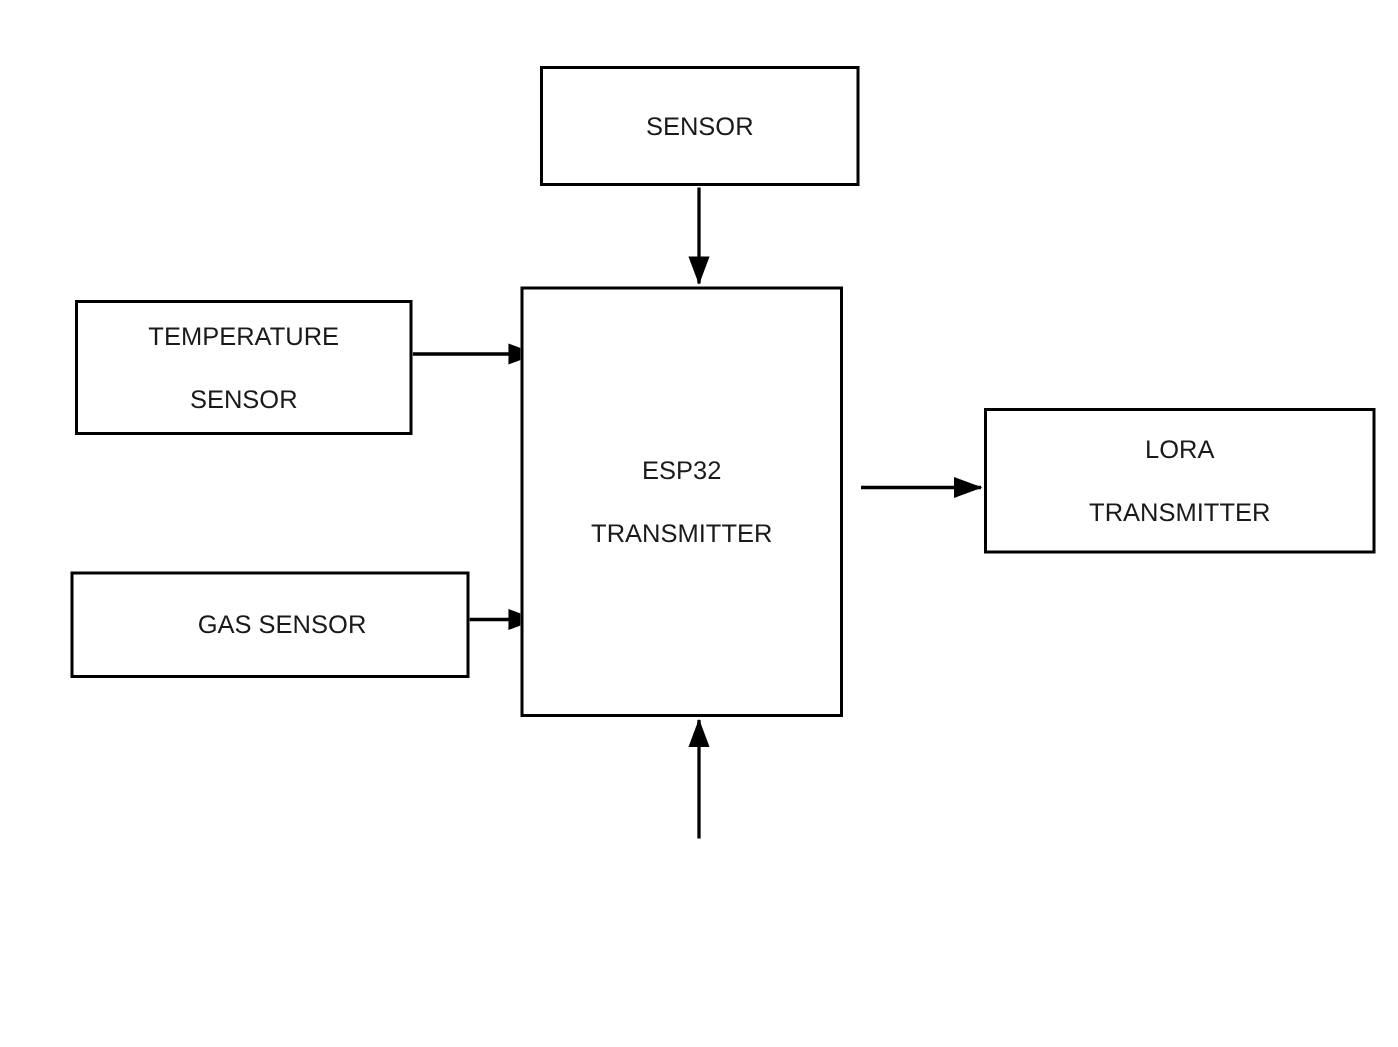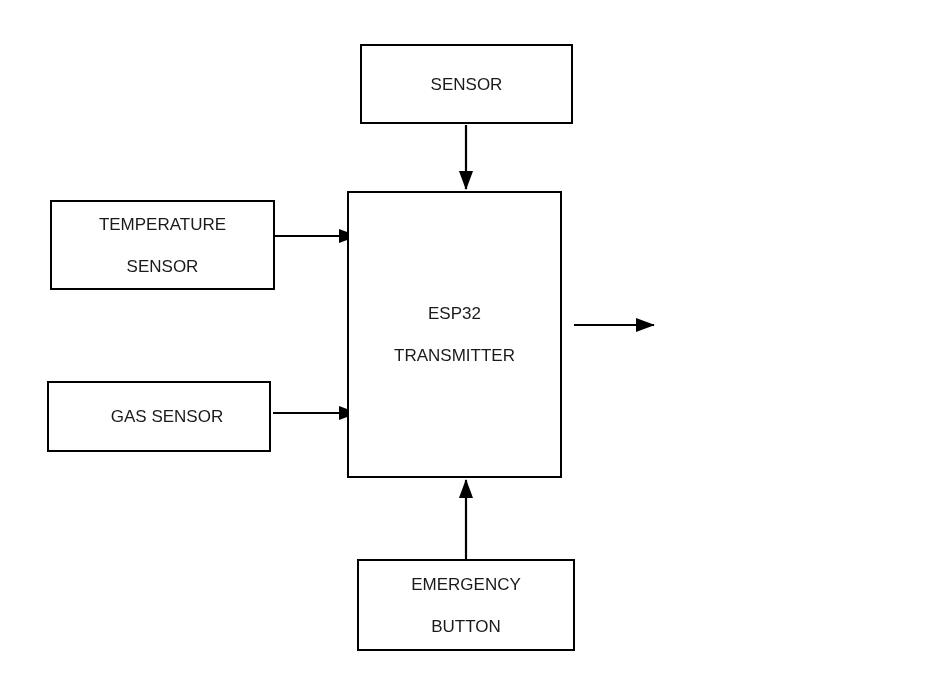--- a/index.html
+++ b/index.html
@@ -69,28 +69,28 @@
 
   <div class="block" style="left:360px; top:44px; width:213px; height:80px;">
     <span class="line">SENSOR</span>
   </div>
 
   <div class="block" style="left:50px; top:200px; width:225px; height:90px;">
     <span class="line">TEMPERATURE</span>
     <span class="line">SENSOR</span>
   </div>
 
-  <div class="block" style="left:47px; top:381px; width:224px; height:71px;padding-left:16px;">
+  <div class="block" style="left:47px; top:381px; width:266px; height:71px;padding-left:16px;">
     <span class="line">GAS SENSOR</span>
   </div>
 
   <div class="block" style="left:347px; top:191px; width:215px; height:287px;">
     <span class="line">ESP32</span>
     <span class="line">TRANSMITTER</span>
   </div>
 
+  <div class="block" style="left:656px; top:272px; width:261px; height:97px;">
+    <span class="line">LORA</span>
+    <span class="line">TRANSMITTER</span>
+  </div>
 
-  <div class="block" style="left:357px; top:559px; width:218px; height:92px;">
-    <span class="line">EMERGENCY</span>
-    <span class="line">BUTTON</span>
-  </div>
 
 </div>
 
 </body></html>

